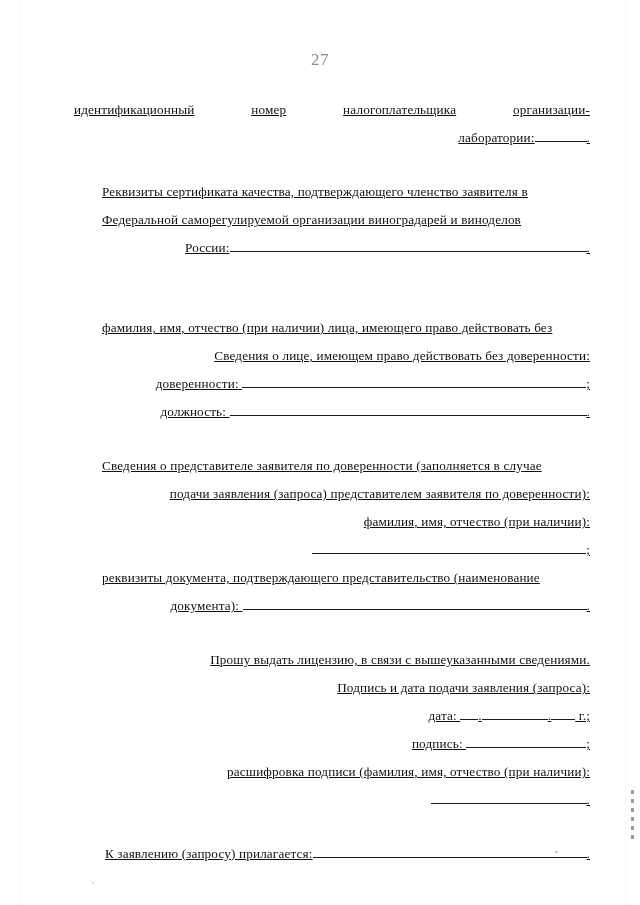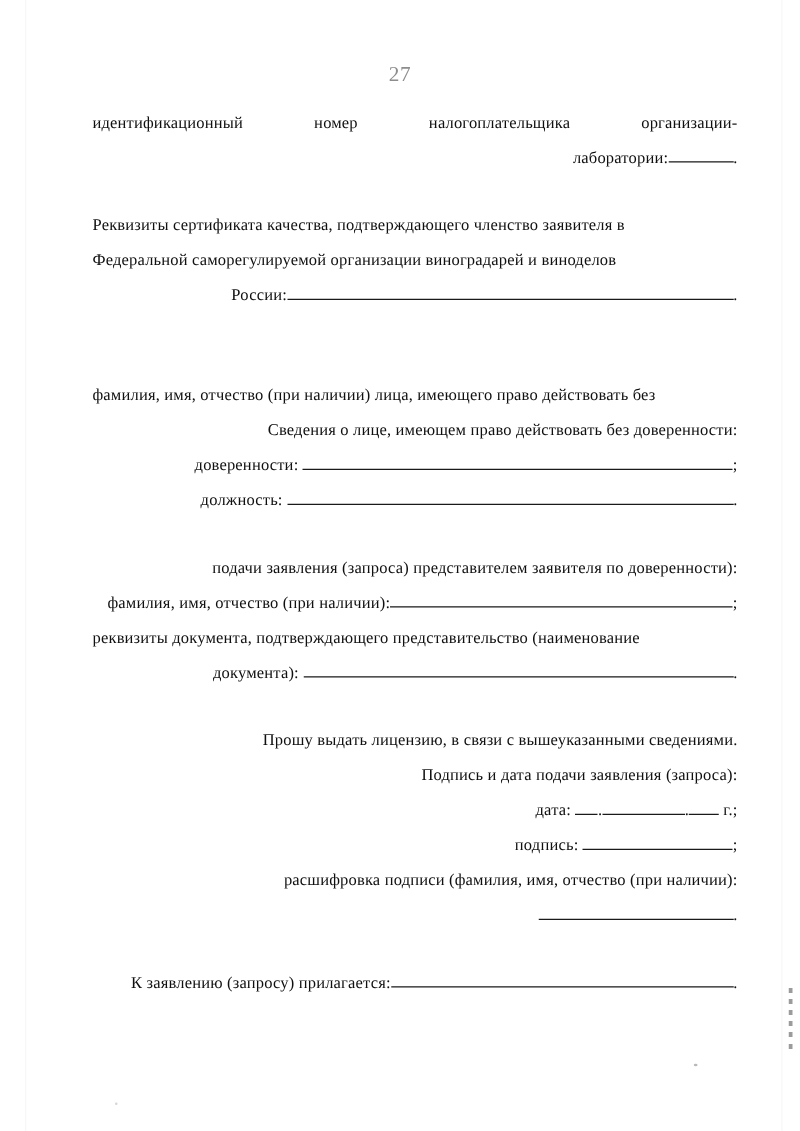--- a/index.html
+++ b/index.html
@@ -73,22 +73,23 @@
     text-align: center;
     font-size: 17px;
     color: #8d8d8d;
     letter-spacing: .5px;
   }
 
   
   .doc-body {
     position: absolute;
     left: 74px;
-    top: 84px;
+    top: 96px;
     width: 516px;
+    text-decoration: underline;
   }
 
   .para {
     font-size: 13.2px;
     line-height: 28px;
     text-align: justify;
     text-justify: inter-word;
     margin: 0 0 0 0;
     letter-spacing: .15px;
   }
@@ -137,20 +138,21 @@
 
   .spread {
     display: flex;
     justify-content: space-between;
     font-size: 13.2px;
     line-height: 28px;
   }
 
   .linewrap {
     display: block;
+    margin-left: 28px;
   }
 </style>
 </head>
 <body>
 
 <div id="page-sheet">
 
   <div class="scan-edge-left"></div>
   <div class="scan-edge-right"></div>
   <div class="scan-mark"></div>
@@ -197,20 +199,21 @@
       </span>
       <span class="linewrap nojustify">
         <span>должность:</span>
         <span class="rule rule-fill-5"></span><span>.</span>
       </span>
     </div>
 
     <div class="gap-lg"></div>
 
     <div class="para">
+      <span class="linewrap">Сведения о представителе заявителя по доверенности (заполняется в случае</span>
       <span class="linewrap nojustify">подачи заявления (запроса) представителем заявителя по доверенности):</span>
       <span class="linewrap nojustify">
         <span>фамилия, имя, отчество (при наличии):</span><span class="rule rule-fill-11"></span><span>;</span>
       </span>
       <span class="linewrap">реквизиты документа, подтверждающего представительство (наименование</span>
       <span class="linewrap nojustify">
         <span>документа):</span>
         <span class="rule rule-fill-4"></span><span>.</span>
       </span>
     </div>

